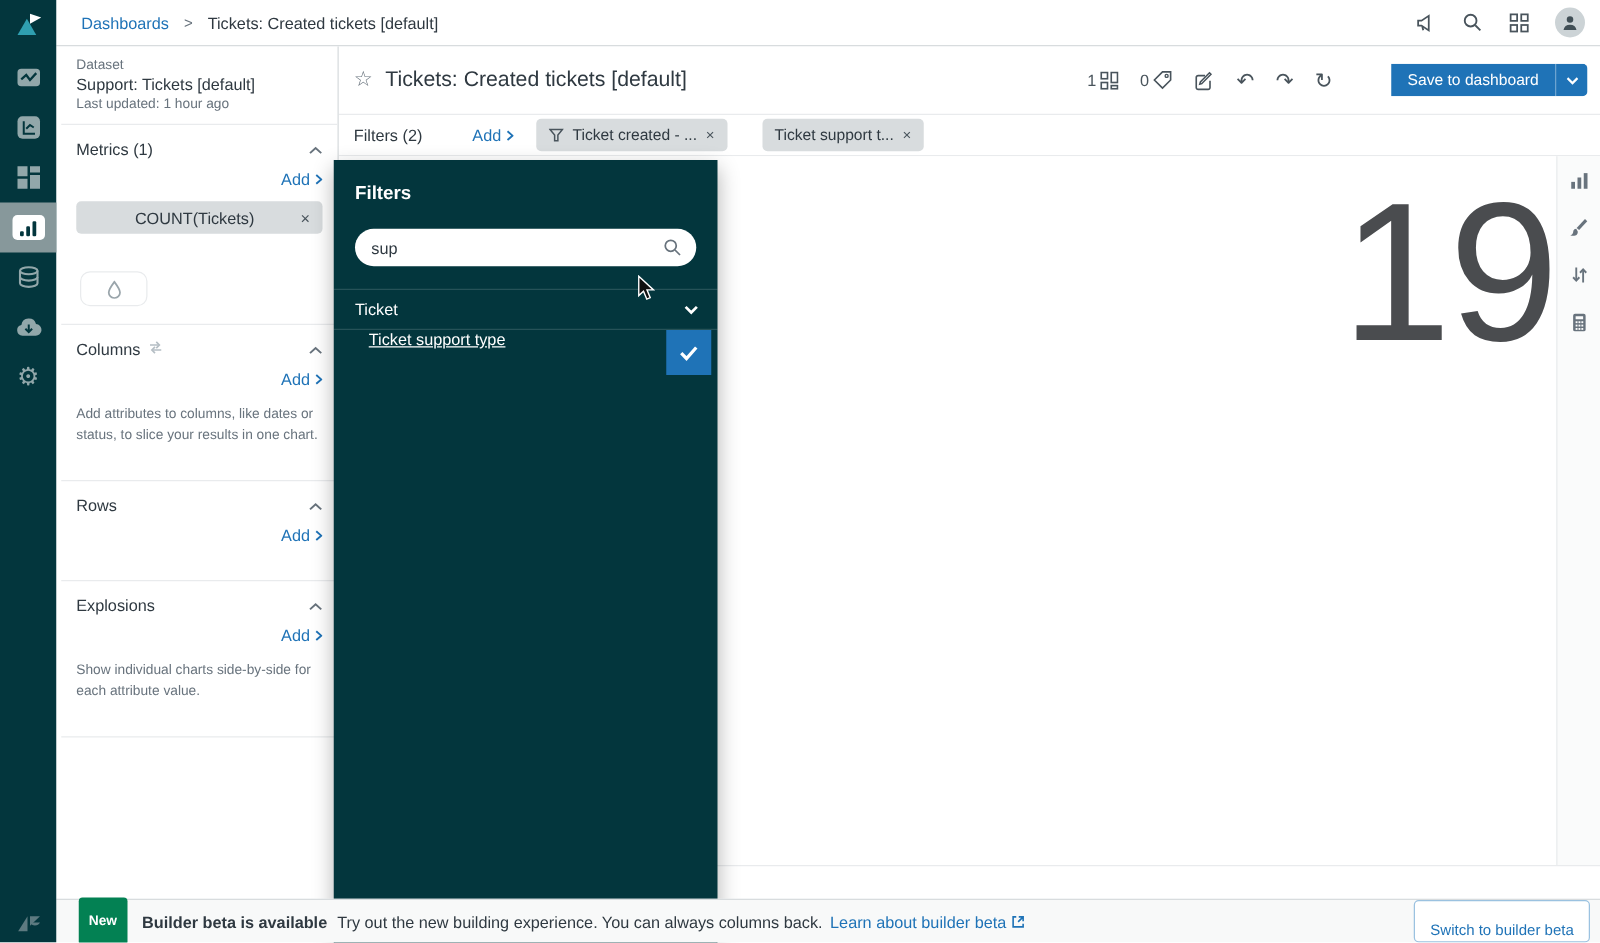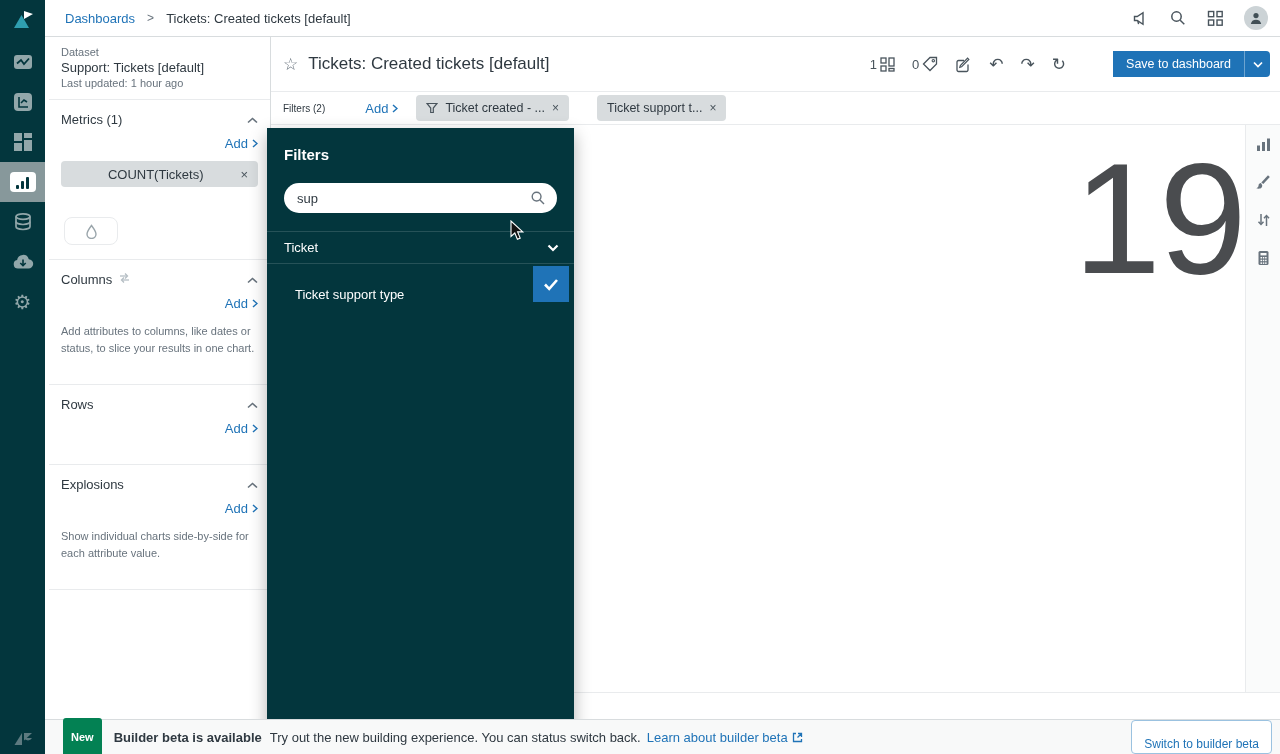--- a/index.html
+++ b/index.html
@@ -50,41 +50,41 @@
   .q-title { font-size:17px; color:#2f3941; }
   .q-tools { margin-left:auto; display:flex; align-items:center; gap:17px; }
   .tool-count { display:flex; align-items:center; gap:3px; font-size:13px; color:#49545c; cursor:pointer; }
   .tool-ic { cursor:pointer; display:flex; align-items:center; color:#49545c; }
   .uglyph { font-size:17px; color:#49545c; line-height:1; cursor:pointer; }
   .save-btn { display:flex; height:26px; border-radius:4px; overflow:hidden; cursor:pointer; margin-left:6px;padding-left:24px; }
   .save-main { background:#1f73b7; color:#fff; font-size:12.5px; display:flex; align-items:center; padding:0 13px; }
   .save-caret { background:#1f73b7; border-left:1px solid rgba(255,255,255,.35); width:26px; display:flex; align-items:center; justify-content:center; }
 
   .fbar { height:33px; border-bottom:1px solid #e9ebed; display:flex; align-items:center; padding:0 16px; }
-  .fbar-label { font-size:10px; color:#2f3941; margin-right:40px; }
+  .fbar-label { font-size:13px; color:#2f3941; margin-right:40px; }
   .fchip { height:26px; background:#d8dcde; border-radius:4px; display:flex; align-items:center; gap:7px; padding:0 10px; margin-left:28px; font-size:12.5px; color:#2f3941; cursor:pointer; }
   .fchip .x { font-size:12px; color:#49545c; cursor:pointer; }
 
   .canvas { position:absolute; left:0; top:88px; right:35px; bottom:27px; background:#fff; display:flex; justify-content:flex-end; align-items:flex-start; }
   .big-num { font-size:158px; line-height:1; color:#4a4c4f; margin-top:14px; letter-spacing:-2px; }
 
   .rstrip { position:absolute; right:0; top:88px; width:35px; bottom:27px; background:#fafbfb; border-left:1px solid #e9ebed; display:flex; flex-direction:column; align-items:center; padding-top:12px; gap:22px; }
   .rstrip .tool-ic { color:#68737d; }
 
   .statusbar { position:absolute; left:0; bottom:0; right:0; height:27px; border-top:1px solid #e9ebed; background:#fff; display:flex; align-items:center; padding-left:16px; gap:24px; font-size:11px; color:#49545c;text-align:center; }
 
   
   .popup { position:absolute; left:267px; top:128px; width:307px; height:680px; background:#03363d; z-index:20; box-shadow:0 6px 16px rgba(0,0,0,.3); }
   .popup-title { color:#fff; font-size:15px; font-weight:bold; margin:18px 17px 0; }
   .popup-search { position:relative; margin:20px 17px 0; }
   .popup-search input { width:100%; height:30px; border:none; border-radius:15px; padding:0 34px 0 13px; font-size:13px; color:#2f3941; font-family:inherit; outline:none; background:#fff; }
   .popup-search .sic { position:absolute; right:11px; top:7px; }
   .popup-group { margin-top:18px; border-top:1px solid rgba(255,255,255,.14); border-bottom:1px solid rgba(255,255,255,.14); height:33px; display:flex; align-items:center; padding:0 15px 0 17px; color:#fff; font-size:13px; cursor:pointer; }
   .popup-group .chevd { margin-left:auto; }
-  .popup-option { height:38px; display:flex; align-items:flex-end; padding-left:28px; color:#fff; font-size:13px; cursor:pointer; }
+  .popup-option { height:38px; display:flex; align-items:flex-start; padding-left:28px; color:#fff; font-size:13px; cursor:pointer;text-decoration:underline; }
   .popup-check { margin-left:auto; margin-right:5px; width:36px; height:36px; background:#1f73b7; display:flex; align-items:center; justify-content:center; cursor:pointer; }
   .apply-btn { position:absolute; left:17px; right:17px; bottom:14px; height:27px; background:#fff; border:none; border-radius:3px; color:#1f73b7; font-size:13px; font-family:inherit; cursor:pointer; }
 
   
   .footer { position:absolute; left:45px; bottom:0; width:1235px; height:35px; background:#f8f9f9; border-top:1px solid #d8dcde; display:flex; align-items:center; padding:0 8px 0 18px; z-index:25; }
   .badge { background:#038153; color:#fff; font-size:11px; font-weight:bold; padding:13px 8px; border-radius:3px; }
   .foot-bold { font-size:13px; font-weight:bold; color:#2f3941; margin-left:12px; }
   .foot-text { font-size:13px; color:#2f3941; margin-left:8px; }
   .foot-link { font-size:13px; color:#1f73b7; margin-left:6px; cursor:pointer; display:inline-flex; align-items:center; gap:4px; }
   .switch-btn { margin-left:auto; height:24px; background:#fff; border:1px solid #9bc2e0; border-radius:4px; color:#1f73b7; font-size:12px; padding:16px 12px; font-family:inherit; cursor:pointer; }
@@ -428,21 +428,21 @@
             <polyline points="2,6.5 6.2,10.8 14,2" fill="none" stroke="#fff" stroke-width="2.6"></polyline>
           </svg>
       </span>
     </div>
     <button class="apply-btn">Apply</button>
   </div>
 
   <footer class="footer">
     <span class="badge">New</span>
     <span class="foot-bold">Builder beta is available</span>
-    <span class="foot-text">Try out the new building experience. You can status switch back.</span>
+    <span class="foot-text">Try out the new building experience. You can always columns back.</span>
     <span class="foot-link">
       <span>Learn about builder beta</span>
       <svg width="11" height="11" viewBox="0 0 11 11">
           <path d="M4 1.5 H1.5 V9.5 H9.5 V7" fill="none" stroke="#1f73b7" stroke-width="1.3"></path>
           <path d="M6 1.5 h3.5 V5 M9.5 1.5 L5.5 5.5" fill="none" stroke="#1f73b7" stroke-width="1.3"></path>
         </svg>
     </span>
     <button class="switch-btn">Switch to builder beta</button>
   </footer>
 

